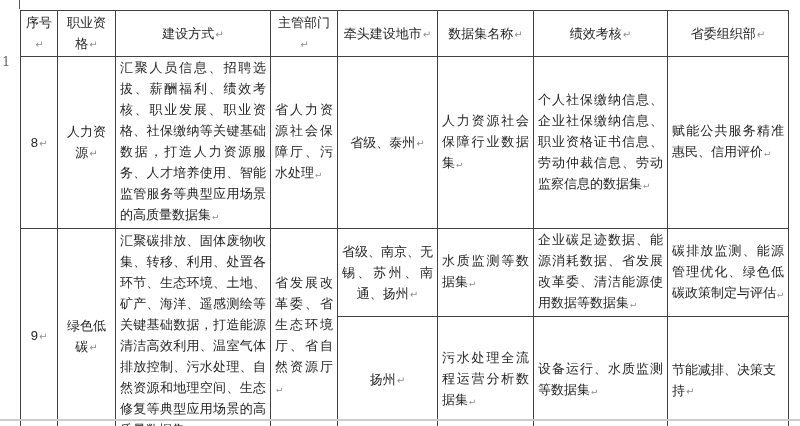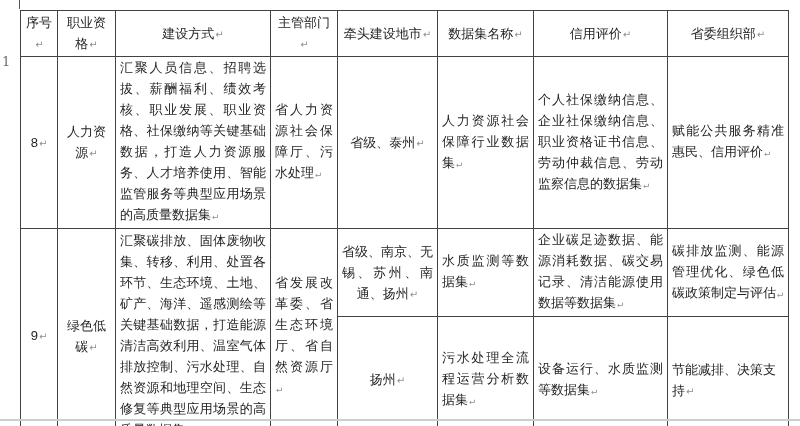--- a/index.html
+++ b/index.html
@@ -73,21 +73,21 @@
     </colgroup>
 
     <tbody>
         <tr style="height:24px">
       <th><span>序号</span><span class="eol">↵</span></th>
       <th><span>职业资格</span><span class="eol">↵</span></th>
       <th><span>建设方式</span><span class="eol">↵</span></th>
       <th><span>主管部门</span><span class="eol">↵</span></th>
       <th><span>牵头建设地市</span><span class="eol">↵</span></th>
       <th><span>数据集名称</span><span class="eol">↵</span></th>
-      <th><span>信用评价</span><span class="eol">↵</span></th>
+      <th><span>绩效考核</span><span class="eol">↵</span></th>
       <th><span>省委组织部</span><span class="eol">↵</span></th>
     </tr>
 
     <tr style="height:171px">
       <td class="c-center"><span>8</span><span class="eol">↵</span></td>
       <td class="c-center"><span>人力资源</span><span class="eol">↵</span></td>
       <td class="c-just"><span>汇聚人员信息、招聘选拔、薪酬福利、绩效考核、职业发展、职业资格、社保缴纳等关键基础数据，打造人力资源服务、人才培养使用、智能监管服务等典型应用场景的高质量数据集</span><span class="eol">↵</span></td>
       <td class="c-just"><span>省人力资源社会保障厅、污水处理</span><span class="eol">↵</span></td>
       <td class="c-center"><span>省级、泰州</span><span class="eol">↵</span></td>
       <td class="c-just"><span>人力资源社会保障行业数据集</span><span class="eol">↵</span></td>
@@ -95,21 +95,21 @@
       <td class="c-just"><span>赋能公共服务精准惠民、信用评价</span><span class="eol">↵</span></td>
     </tr>
 
     <tr style="height:83px">
       <td class="c-center" rowspan="2"><span>9</span><span class="eol">↵</span></td>
       <td class="c-center" rowspan="2"><span>绿色低碳</span><span class="eol">↵</span></td>
       <td class="c-just" rowspan="2"><span>汇聚碳排放、固体废物收集、转移、利用、处置各环节、生态环境、土地、矿产、海洋、遥感测绘等关键基础数据，打造能源清洁高效利用、温室气体排放控制、污水处理、自然资源和地理空间、生态修复等典型应用场景的高质量数据集</span><span class="eol">↵</span></td>
       <td class="c-just" rowspan="2"><span>省发展改革委、省生态环境厅、省自然资源厅</span><span class="eol">↵</span></td>
       <td class="c-just-center-last"><span>省级、南京、无锡、苏州、南通、扬州</span><span class="eol">↵</span></td>
       <td class="c-just"><span>水质监测等数据集</span><span class="eol">↵</span></td>
-      <td class="c-just"><span>企业碳足迹数据、能源消耗数据、碳交易记录、清洁能源使用数据等数据集</span><span class="eol">↵</span></td>
+      <td class="c-just"><span>企业碳足迹数据、能源消耗数据、省发展改革委、清洁能源使用数据等数据集</span><span class="eol">↵</span></td>
       <td class="c-just"><span>碳排放监测、能源管理优化、绿色低碳政策制定与评估</span><span class="eol">↵</span></td>
     </tr>
 
     <tr style="height:127px">
       <td class="c-center"><span>扬州</span><span class="eol">↵</span></td>
       <td class="c-just"><span>污水处理全流程运营分析数据集</span><span class="eol">↵</span></td>
       <td class="c-just"><span>设备运行、水质监测等数据集</span><span class="eol">↵</span></td>
       <td class="c-left"><span>节能减排、决策支持</span><span class="eol">↵</span></td>
     </tr>
   </tbody>

